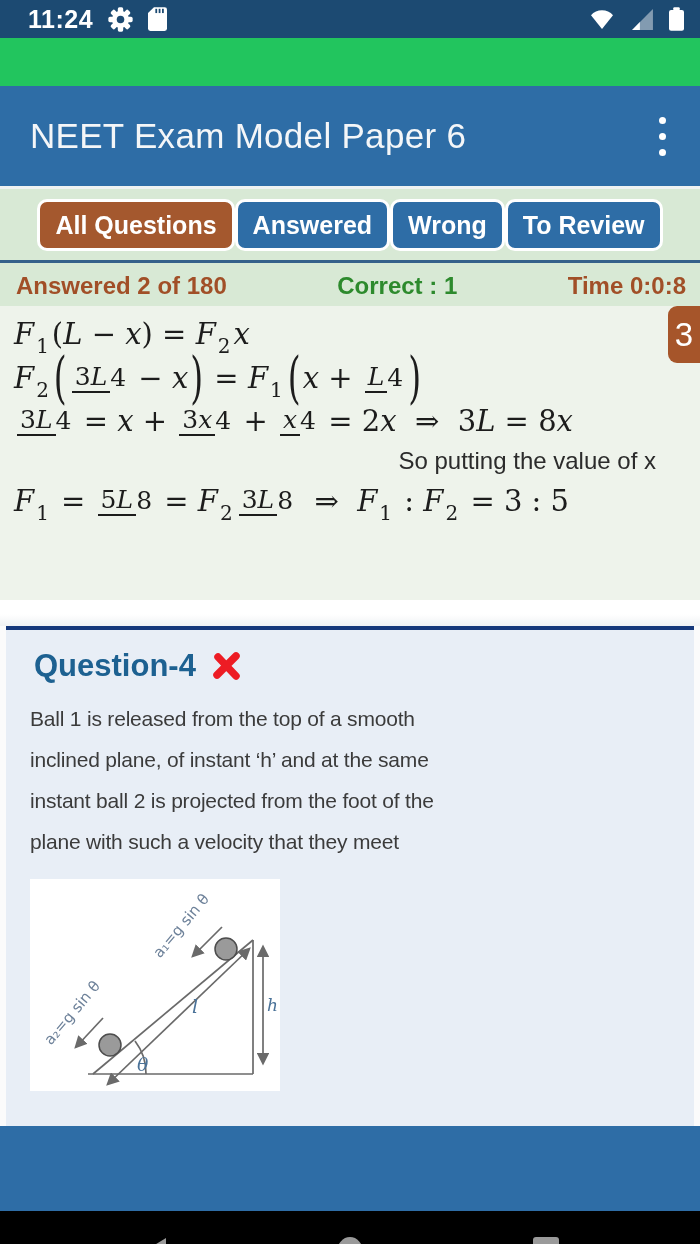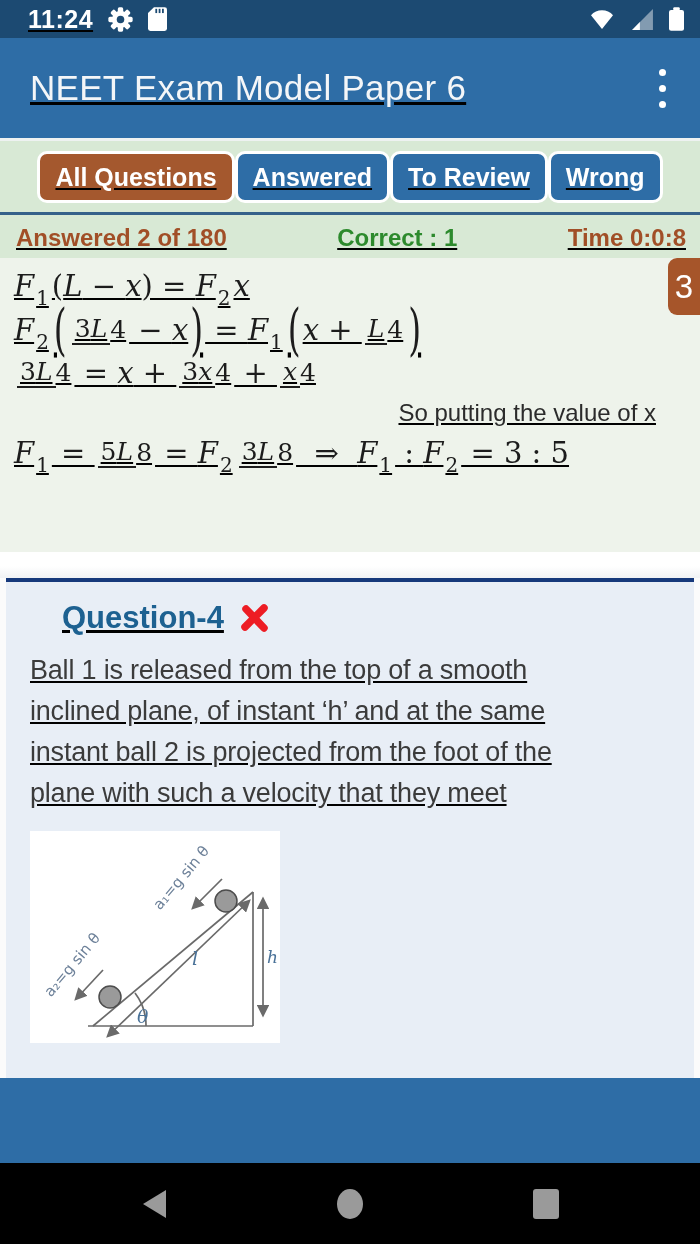--- a/index.html
+++ b/index.html
@@ -1,28 +1,28 @@
 <!DOCTYPE html>
 <html><head>
 <meta charset="utf-8">
 <style>
   html,body{margin:0;padding:0;background:#222;}
   .phone{width:700px;height:1244px;position:relative;background:#22c55e;overflow:hidden;
-         font-family:"Liberation Sans",sans-serif;text-decoration:underline;}
+         font-family:"Liberation Sans",sans-serif;}
 
   
   .statusbar{height:38px;background:#1c4a72;display:flex;align-items:center;
              justify-content:space-between;padding:0 16px 0 28px;box-sizing:border-box;}
   .sb-left,.sb-right{display:flex;align-items:center;gap:14px;}
   .sb-time{color:#fff;font-size:25px;font-weight:bold;letter-spacing:.5px;}
   .sb-icon{display:block;}
 
   
   .appbar{height:100px;background:#2e6da6;display:flex;align-items:center;
-          justify-content:space-between;padding:0 24px 0 30px;box-sizing:border-box;}
+          justify-content:space-between;padding:0 24px 0 30px;box-sizing:border-box;margin-top:48px;}
   .appbar-title{color:#f4f6f8;font-size:35px;font-weight:400;letter-spacing:.3px;}
   .overflow{display:flex;flex-direction:column;gap:9px;padding:8px 10px;cursor:pointer;}
   .overflow .dot{width:7px;height:7px;border-radius:50%;background:#fff;}
   .appbar-gap{height:3px;background:#eef2f1;}
 
   
   .header-green{height:117px;background:#d8e9d5;}
   .tabs{display:flex;justify-content:center;padding-top:10px;}
   .tab{background:#2e6da6;border:3px solid #fff;border-radius:10px;color:#fff;
        font-weight:bold;font-size:25px;padding:8px 15px;margin:0;cursor:pointer;
@@ -53,24 +53,24 @@
         margin:0 2px;}
   .sol-text{font-family:"Liberation Sans",sans-serif;font-size:24px;color:#2b2b2b;
             margin:8px 0 8px 2px;text-align:right;}
 
   
   .sol-gap{height:26px;background:linear-gradient(#ffffff 55%,#f0f2f4);}
   .question-wrap{height:500px;background:#fbfbfb;padding:0 6px;box-sizing:border-box;}
   .question-card{height:100%;border-top:4px solid #16397b;background:#e8eef6;
                  box-sizing:border-box;padding-top:18px;}
   .q-heading{display:flex;align-items:center;padding-left:28px;}
-  .q-title{color:#1d6191;font-size:31px;font-weight:bold;margin-left:28px;}
+  .q-title{color:#1d6191;font-size:31px;font-weight:bold;}
   .q-x{margin-left:16px;display:block;}
   .q-text{margin-top:14px;padding-left:24px;}
-  .q-line{font-size:27px;line-height:41px;color:#3b3b3b;letter-spacing:-0.2px;}
+  .q-line{font-size:21px;line-height:41px;color:#3b3b3b;letter-spacing:-0.2px;}
   .figure{width:250px;height:212px;background:#fff;margin:17px 0 0 24px;}
 
   
   .blue-band{height:85px;background:#2e6da6;}
   .navbar{height:81px;background:#000;display:flex;align-items:center;
           justify-content:center;gap:152px;}
   .nav-btn{width:44px;height:44px;display:flex;align-items:center;justify-content:center;
            cursor:pointer;}
 </style>
 </head>
@@ -120,22 +120,22 @@
         <span class="dot"></span>
         <span class="dot"></span>
     </div>
   </div>
   <div class="appbar-gap"></div>
 
   <div class="header-green">
     <div class="tabs">
       <div class="tab active">All Questions</div>
       <div class="tab">Answered</div>
+      <div class="tab">Wrong</div>
       <div class="tab">To Review</div>
-      <div class="tab">Wrong</div>
     </div>
     <div class="tabs-divider"></div>
     <div class="summary">
       <span class="sum-answered">Answered 2 of 180</span>
       <span class="sum-correct">Correct : 1</span>
       <span class="sum-time">Time 0:0:8</span>
     </div>
   </div>
 
   <div class="solution-card">
@@ -176,20 +176,21 @@
           <span class="mtxt"> = <i>x</i> + </span>
           <span class="frac">
             <span class="num">3<i>x</i></span>
             <span class="den">4</span>
           </span>
           <span class="mtxt"> + </span>
           <span class="frac">
             <span class="num"><i>x</i></span>
             <span class="den">4</span>
           </span>
+          <span class="mtxt"> = 2<i>x</i>  ⇒  3<i>L</i> = 8<i>x</i></span>
         </div>
         <div class="sol-text">So putting the value of x</div>
         <div class="mathline">
           <span class="mtxt"><i>F</i></span>
           <span class="msub">1</span>
           <span class="mtxt"> = </span>
           <span class="frac">
             <span class="num">5<i>L</i></span>
             <span class="den">8</span>
           </span>

